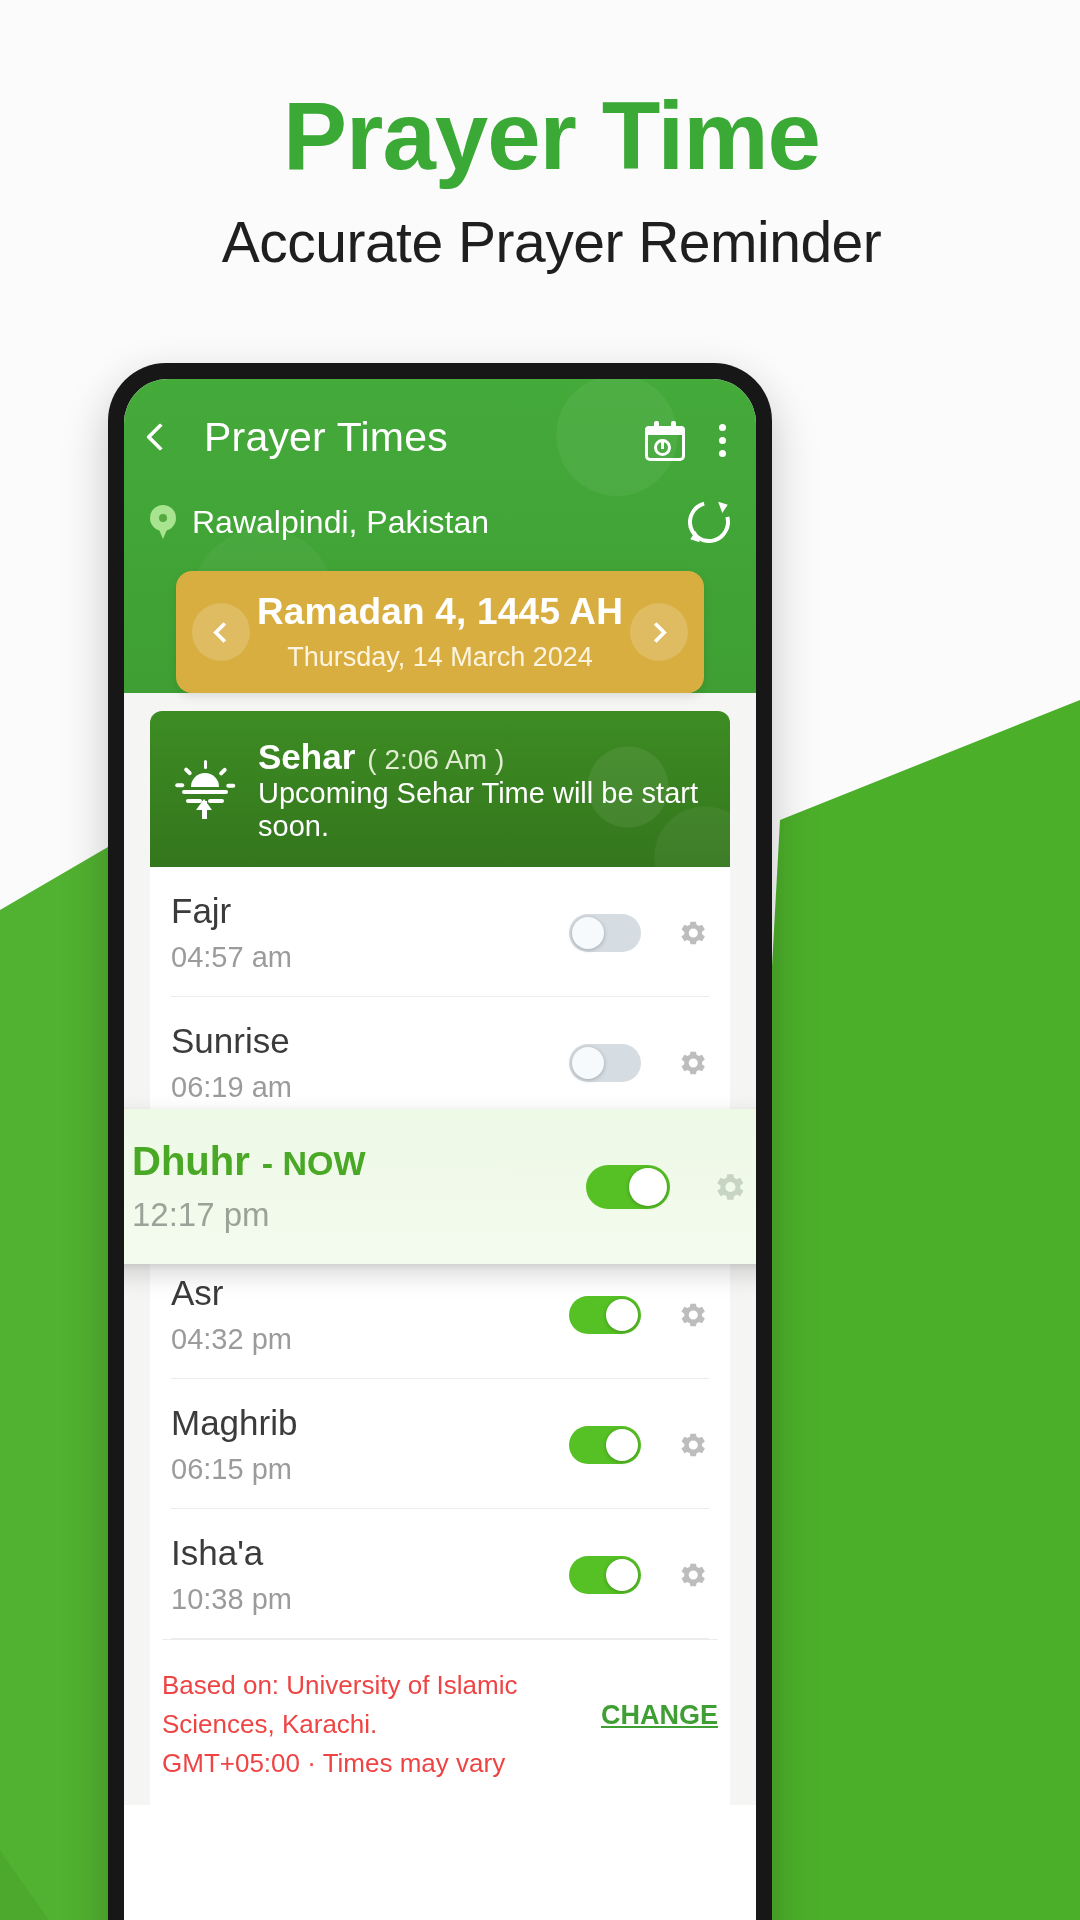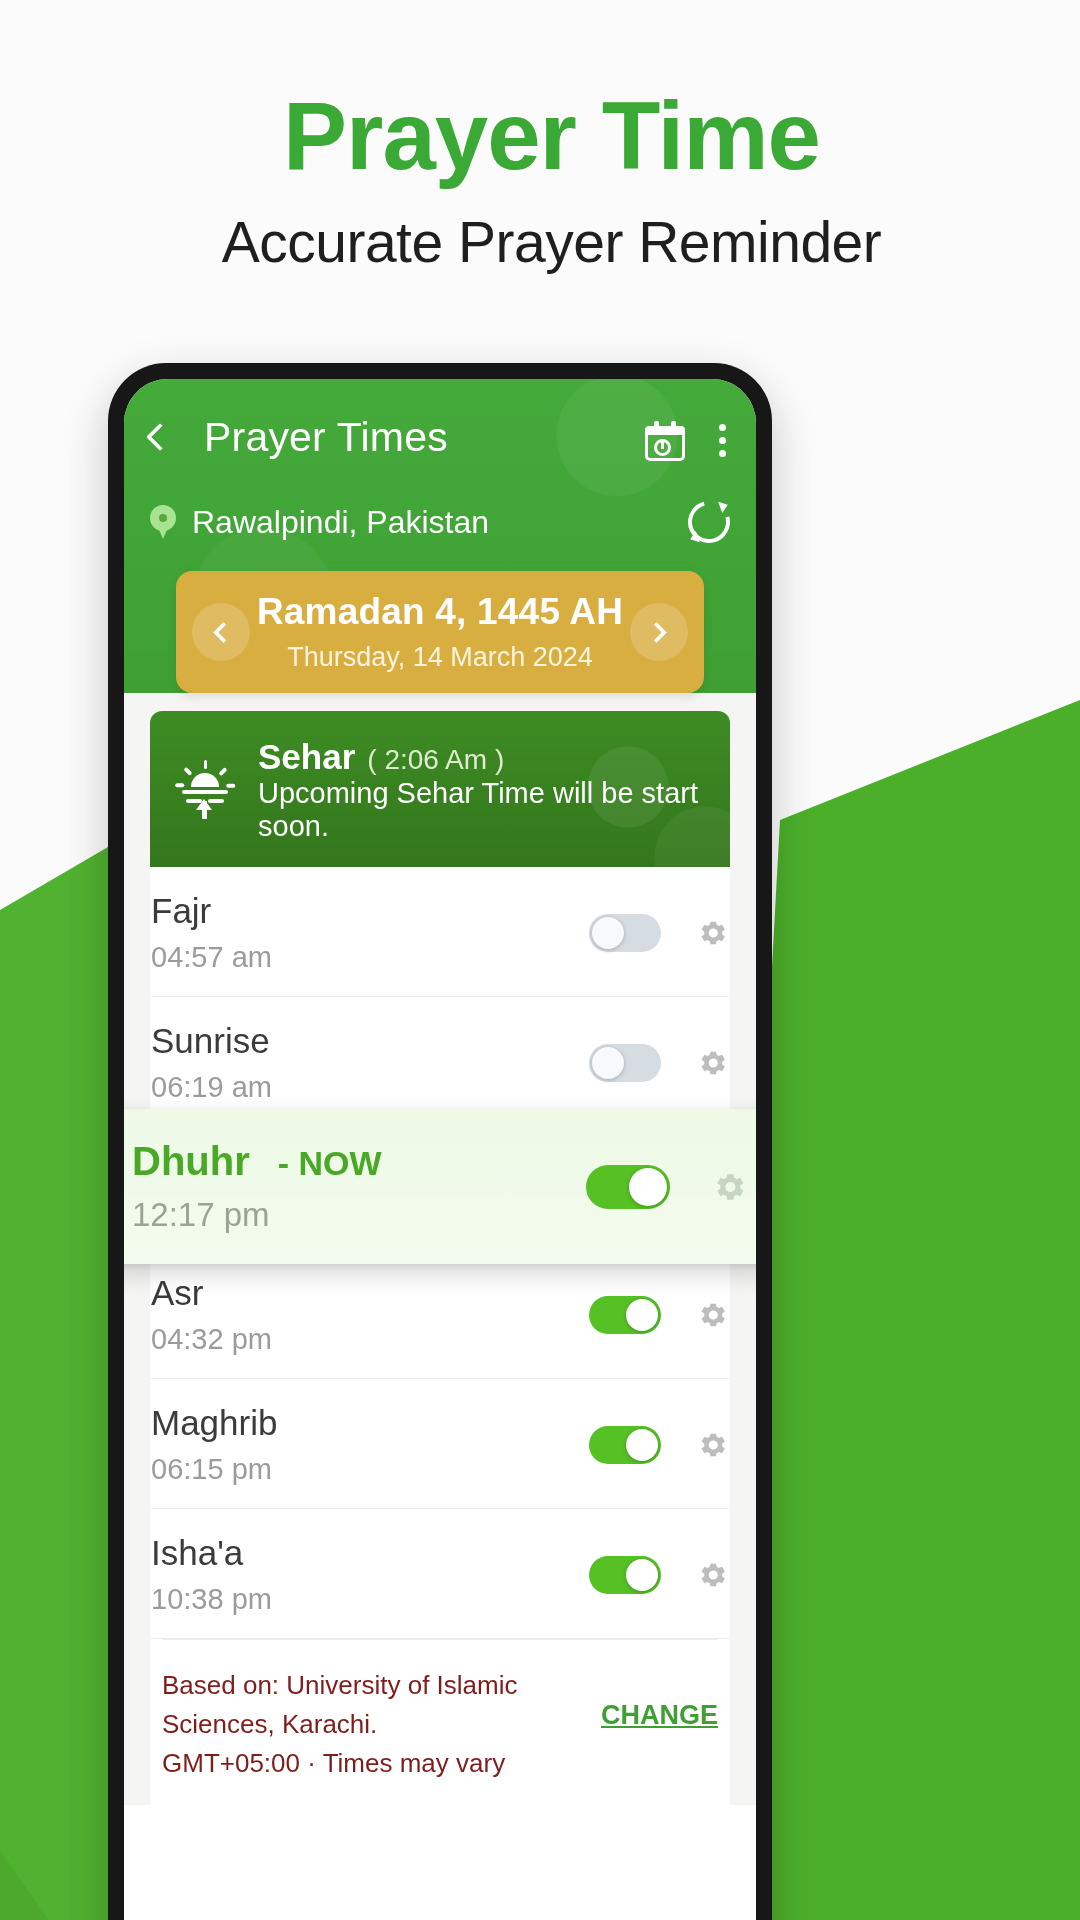--- a/index.html
+++ b/index.html
@@ -204,21 +204,21 @@
   }
   .sehar-txt { position:relative; z-index:2; }
   .sehar-line1 { display:flex; align-items:baseline; gap:12px; }
   .sehar-name { color:#fff; font-size:35px; font-weight:bold; }
   .sehar-time { color:#dfeccf; font-size:28px; }
   .sehar-sub { color:#fff; font-size:29px; margin-top:8px; }
 
   
   .list { background:#fff; }
   .prow {
-    display:flex; align-items:center; padding:24px 0 22px 0; margin:0 1px;
+    display:flex; align-items:center; padding:24px 0 22px 0; margin:0 21px;
     border-bottom:1px solid #ececec; position:relative;
   }
   .prow:last-of-type { border-bottom:none; }
   .pinfo { flex:1; }
   .pname { font-size:35px; color:#3b3b3b; }
   .ptime { font-size:29px; color:#9b9b9b; margin-top:10px; }
 
   .toggle {
     width:72px; height:38px; border-radius:20px; position:relative; cursor:pointer; flex:0 0 auto;
   }
@@ -235,34 +235,34 @@
   .gear svg { display:block; }
 
   
   .now-card {
     position:absolute; left:-52px; right:-52px; z-index:30;
     background:linear-gradient(180deg,#eef9e6 0%, #f3fbee 100%);
     border-radius:14px;
     box-shadow:0 10px 26px rgba(0,0,0,.16), 0 2px 6px rgba(0,0,0,.08);
     display:flex; align-items:center; padding:30px 34px 30px 34px;
   }
-  .now-name-row { display:flex; align-items:baseline; gap:28px; }
+  .now-name-row { display:flex; align-items:baseline; gap:12px; }
   .now-name { font-size:40px; color:#49a825; font-weight:bold; }
   .now-badge { font-size:34px; color:#49a825; font-weight:bold; }
   .now-time { font-size:33px; color:#9aa398; margin-top:12px; }
   .now-card .toggle { width:84px; height:44px; border-radius:24px; }
   .now-card .toggle .knob { width:38px; height:38px; top:3px; }
   .now-card .gear { width:38px; height:38px; margin-left:40px; opacity:.55; }
 
   
   .footer {
     background:#fff; border-top:1px solid #ececec; margin:0 12px;
     padding:26px 0 22px 0; display:flex; align-items:flex-start;
   }
-  .footer-txt { font-size:26px; color:#7f1d1d; line-height:1.5; flex:1; }
+  .footer-txt { font-size:26px; color:#ef4444; line-height:1.5; flex:1; }
   .change {
     font-size:27px; color:#3f9f34; font-weight:bold; text-decoration:underline;
     cursor:pointer; margin-left:18px; margin-top:34px; white-space:nowrap;
   }
 </style>
 </head>
 <body>
 
 <div class="bg-base"></div>
 <div class="bg-green-left"></div>

